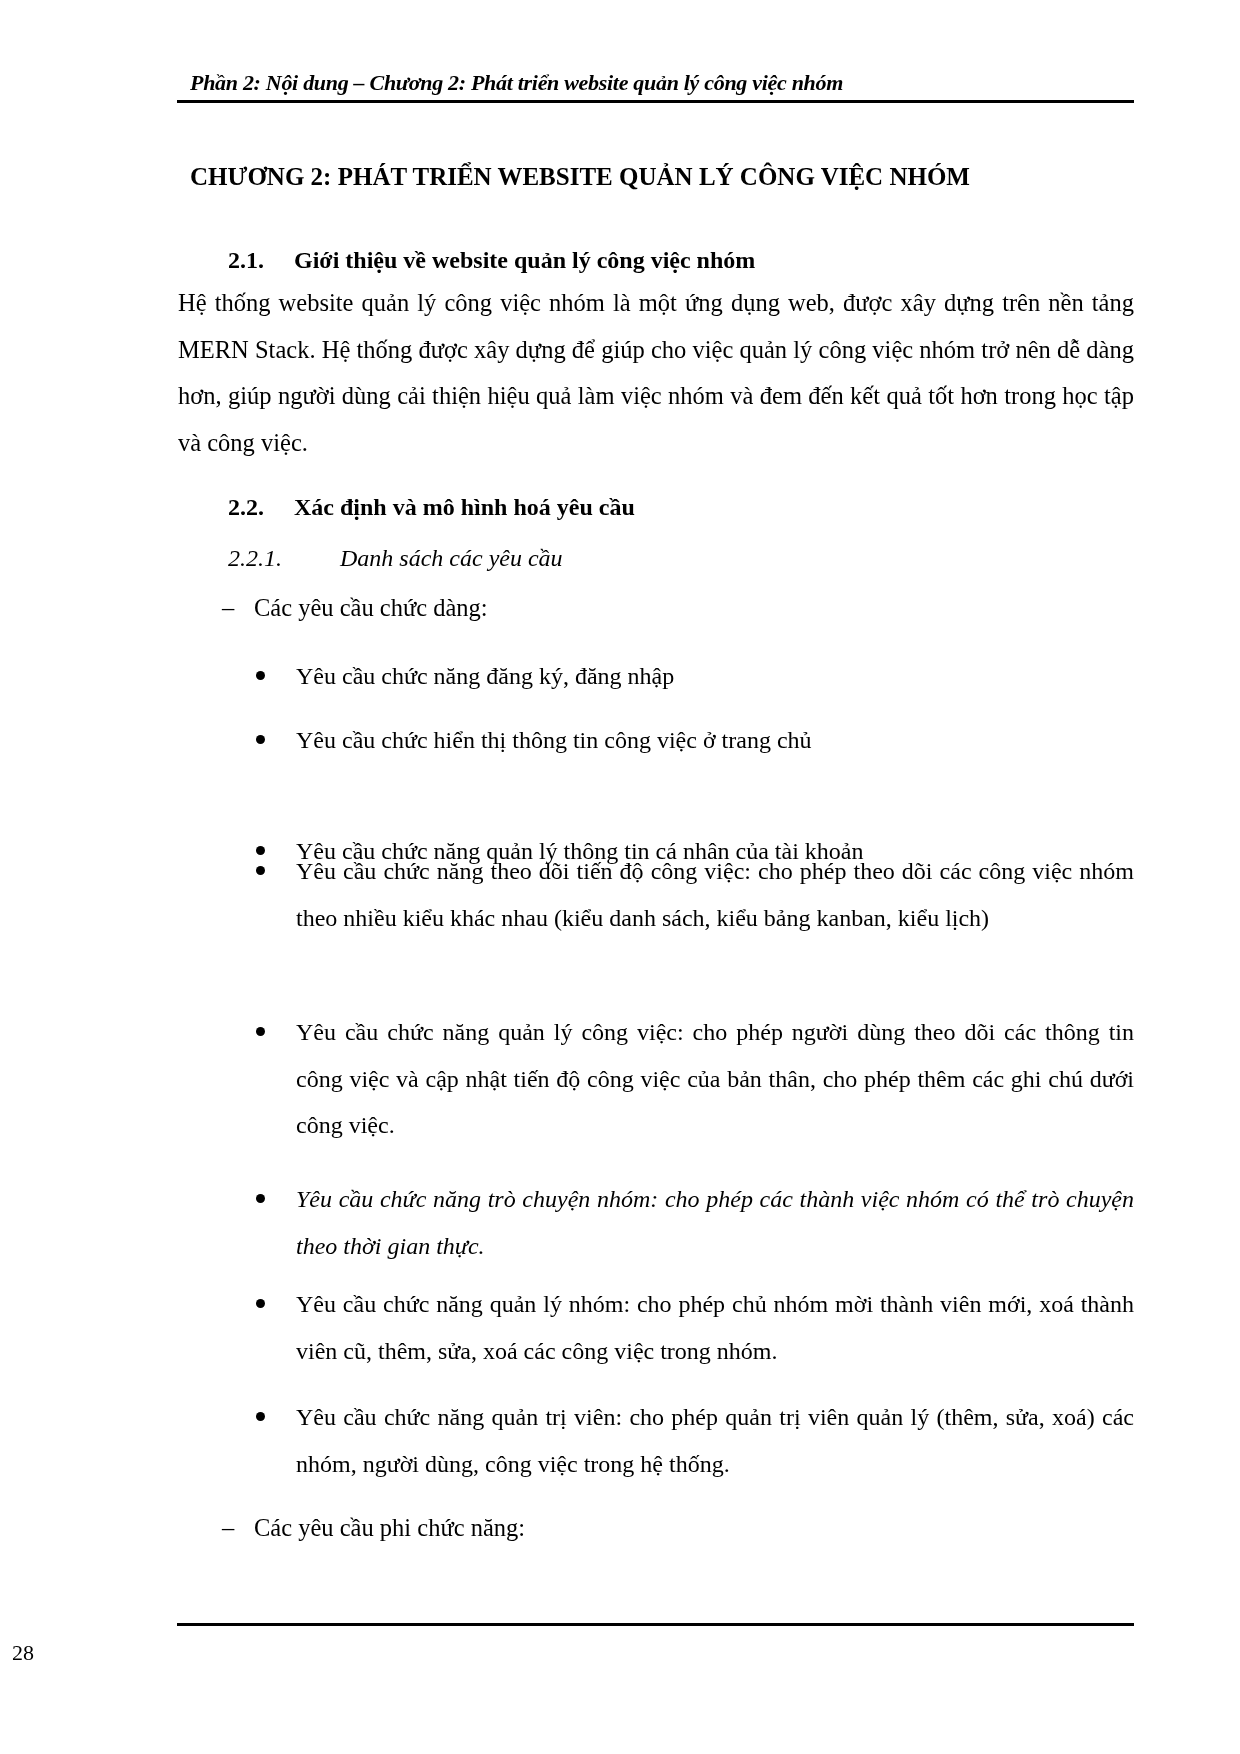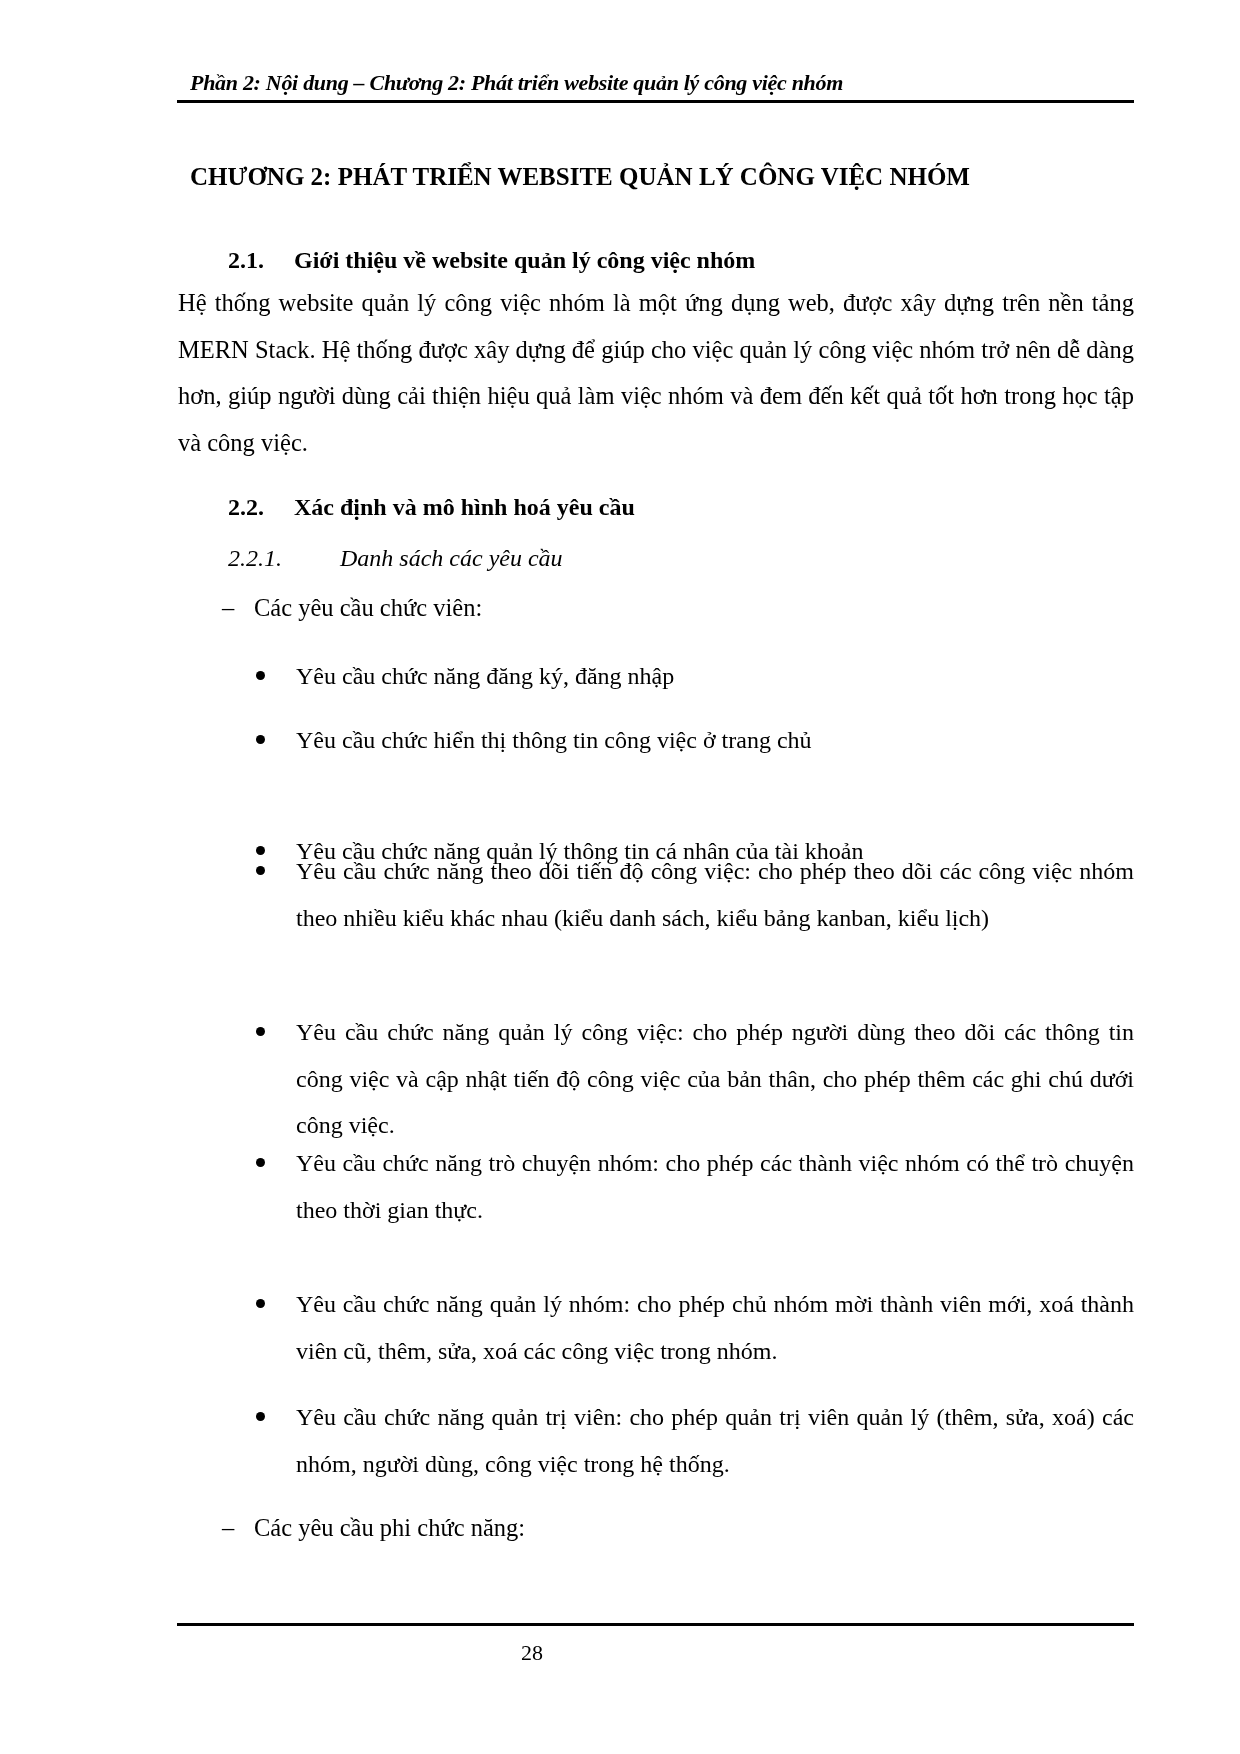--- a/index.html
+++ b/index.html
@@ -15,21 +15,21 @@
   .h3 { font-size:24px; font-style:italic; }
   .h3 .num { position:absolute; left:0; }
   .h3 .txt { position:absolute; left:112px; }
   .para { position:absolute; left:178px; width:956px; font-size:24.5px; line-height:46.5px; text-align:justify; text-align-last:left; }
   .dash-item { position:absolute; font-size:24.5px; }
   .dash-item .mark { position:absolute; left:0; }
   .dash-item .txt { position:absolute; left:32px; white-space:nowrap; }
   .bullet { position:absolute; left:256px; width:878px; font-size:24px; line-height:46.5px; }
   .bullet .dot { position:absolute; left:0; top:18px; width:9px; height:9px; border-radius:50%; background:#000; }
   .bullet .txt { display:block; margin-left:40px; text-align:justify; text-align-last:left; }
-  .page-number { left:0; width:1040px; text-align:center; top:1640px; font-size:22px; }
+  .page-number { left:0; width:1040px; text-align:left; top:1640px; font-size:22px; }
 </style>
 </head>
 <body>
 
 <div class="abs running-header">Phần 2: Nội dung – Chương 2: Phát triển website quản lý công việc nhóm</div>
 <div class="rule" style="top:100px;"></div>
 
 <div class="abs chapter-title">CHƯƠNG 2: PHÁT TRIỂN WEBSITE QUẢN LÝ CÔNG VIỆC NHÓM</div>
 
 <div class="abs h2" style="left:216px; top:247px;">
@@ -44,21 +44,21 @@
   <span class="txt">Xác định và mô hình hoá yêu cầu</span>
 </div>
 
 <div class="abs h3" style="left:216px; top:545px;">
   <span class="num">2.2.1.</span>
   <span class="txt">Danh sách các yêu cầu</span>
 </div>
 
 <div class="dash-item" style="left:222px; top:594px;">
   <span class="mark">–</span>
-  <span class="txt">Các yêu cầu chức viên:</span>
+  <span class="txt">Các yêu cầu chức dàng:</span>
 </div>
 
 <div class="bullet" style="top:653px;">
   <span class="dot"></span>
   <span class="txt">Yêu cầu chức năng đăng ký, đăng nhập</span>
 </div>
 <div class="bullet" style="top:717px;">
   <span class="dot"></span>
   <span class="txt">Yêu cầu chức hiển thị thông tin công việc ở trang chủ</span>
 </div>
@@ -67,21 +67,21 @@
   <span class="txt">Yêu cầu chức năng quản lý thông tin cá nhân của tài khoản</span>
 </div>
 <div class="bullet" style="top:848px;">
   <span class="dot"></span>
   <span class="txt">Yêu cầu chức năng theo dõi tiến độ công việc: cho phép theo dõi các công việc nhóm theo nhiều kiểu khác nhau (kiểu danh sách, kiểu bảng kanban, kiểu lịch)</span>
 </div>
 <div class="bullet" style="top:1009px;">
   <span class="dot"></span>
   <span class="txt">Yêu cầu chức năng quản lý công việc: cho phép người dùng theo dõi các thông tin công việc và cập nhật tiến độ công việc của bản thân, cho phép thêm các ghi chú dưới công việc.</span>
 </div>
-<div class="bullet" style="top:1140px;">
+<div class="bullet" style="top:1176px;font-style:italic;">
   <span class="dot"></span>
   <span class="txt">Yêu cầu chức năng trò chuyện nhóm: cho phép các thành việc nhóm có thể trò chuyện theo thời gian thực.</span>
 </div>
 <div class="bullet" style="top:1281px;">
   <span class="dot"></span>
   <span class="txt">Yêu cầu chức năng quản lý nhóm: cho phép chủ nhóm mời thành viên mới, xoá thành viên cũ, thêm, sửa, xoá các công việc trong nhóm.</span>
 </div>
 <div class="bullet" style="top:1394px;">
   <span class="dot"></span>
   <span class="txt">Yêu cầu chức năng quản trị viên: cho phép quản trị viên quản lý (thêm, sửa, xoá) các nhóm, người dùng, công việc trong hệ thống.</span>

